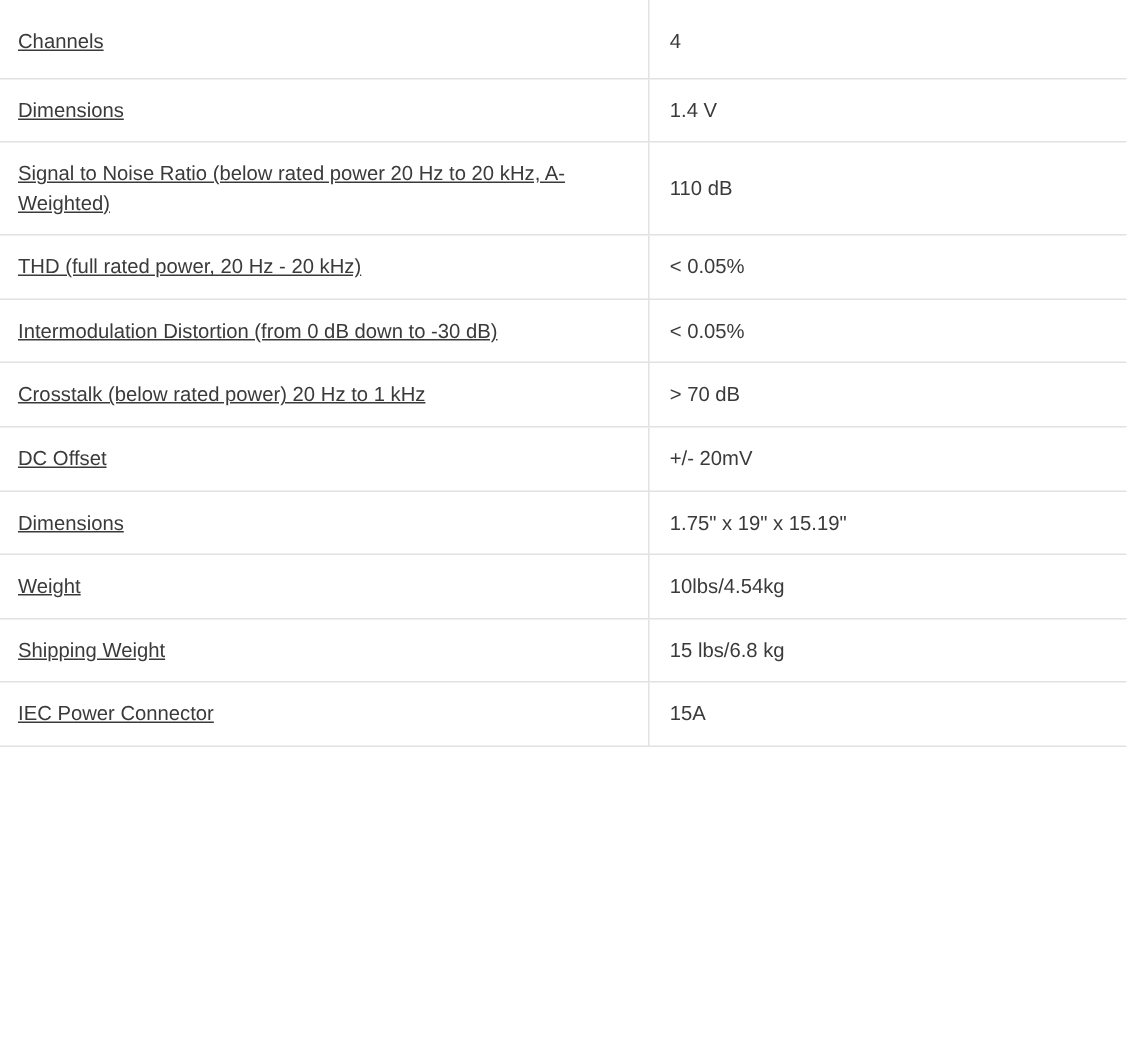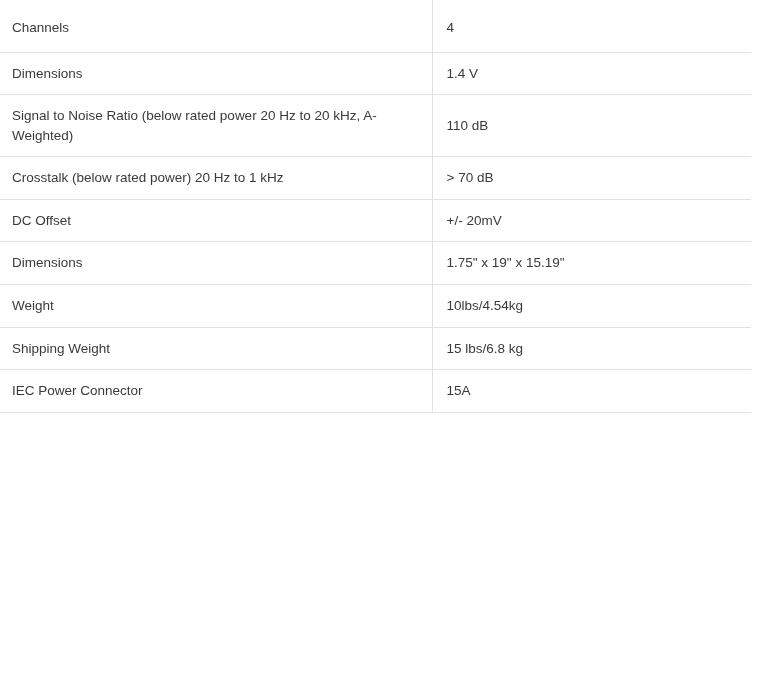--- a/index.html
+++ b/index.html
@@ -37,20 +37,21 @@
     line-height: 1.45;
     color: #3a3a3a;
     background: #ffffff;
   }
   table.spec-table tr:first-child td {
     border-top: none;
   }
   table.spec-table td.label-cell {
     border-right: 1px solid #e2e2e2;
     padding-left: 12px;
+    text-decoration: underline;
   }
   table.spec-table td.value-cell {
     padding-left: 14px;
   }
   
   table.spec-table tr:first-child td {
     padding-top: 18px;
     padding-bottom: 14px;
   }
 </style>
@@ -70,20 +71,28 @@
       </tr>
       <tr>
         <td class="label-cell">Dimensions</td>
         <td class="value-cell">1.4 V</td>
       </tr>
       <tr>
         <td class="label-cell">Signal to Noise Ratio (below rated power 20 Hz to 20 kHz, A-Weighted)</td>
         <td class="value-cell">110 dB</td>
       </tr>
       <tr>
+        <td class="label-cell">THD (full rated power, 20 Hz - 20 kHz)</td>
+        <td class="value-cell">&lt; 0.05%</td>
+      </tr>
+      <tr>
+        <td class="label-cell">Intermodulation Distortion (from 0 dB down to -30 dB)</td>
+        <td class="value-cell">&lt; 0.05%</td>
+      </tr>
+      <tr>
         <td class="label-cell">Crosstalk (below rated power) 20 Hz to 1 kHz</td>
         <td class="value-cell">&gt; 70 dB</td>
       </tr>
       <tr>
         <td class="label-cell">DC Offset</td>
         <td class="value-cell">+/- 20mV</td>
       </tr>
       <tr>
         <td class="label-cell">Dimensions</td>
         <td class="value-cell">1.75" x 19" x 15.19"</td>

